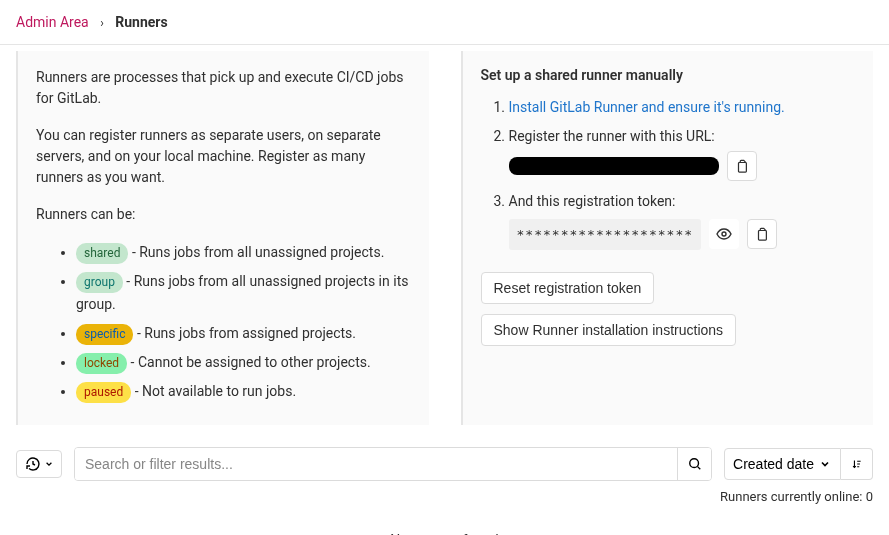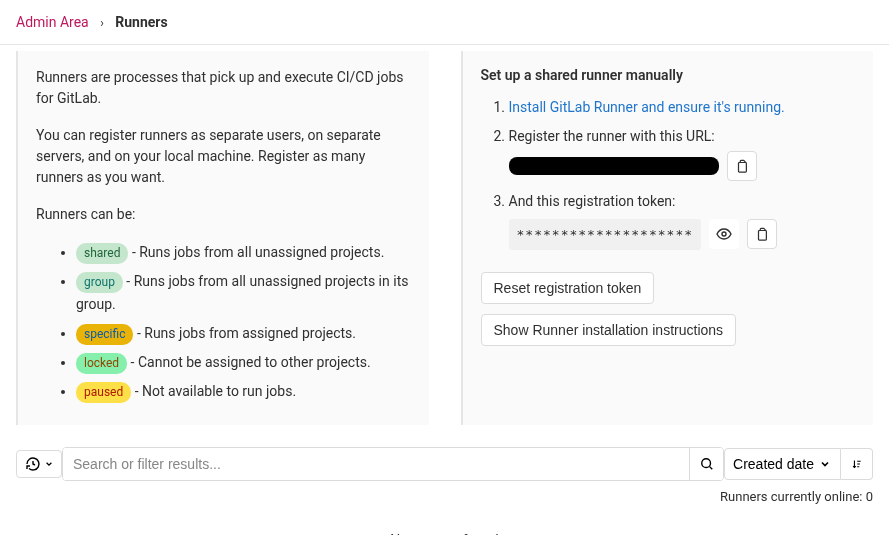--- a/index.html
+++ b/index.html
@@ -24,21 +24,21 @@
 .right-panel h4 { font-weight: 600; font-size: 14px; margin-bottom: 12px; }
 .right-panel ol { padding-left: 28px; line-height: 1.8; }
 .right-panel ol li { margin-bottom: 4px; }
 .right-panel a { color: #1f75cb; text-decoration: none; }
 .redacted-row { display: flex; align-items: center; gap: 8px; margin: 2px 0 8px 0; }
 .redacted { background: #000; border-radius: 8px; width: 210px; height: 18px; }
 .icon-btn { width: 30px; height: 30px; border: 1px solid #dbdbdb; border-radius: 4px; background: #fff; display: inline-flex; align-items: center; justify-content: center; cursor: pointer; color: #303030; }
 .token-row { display: flex; align-items: center; gap: 8px; margin: 4px 0 12px 0; }
 .token-box { background: #f0f0f0; padding: 4px 8px; font-family: monospace; letter-spacing: 1px; border-radius: 3px; font-size: 13px; }
 .btn { display: inline-block; padding: 7px 12px; border: 1px solid #dbdbdb; border-radius: 4px; background: #fff; cursor: pointer; font-size: 14px; color: #303030; margin-top: 10px; }
-.search-row { display: flex; padding: 6px 16px; align-items: center; }
+.search-row { display: flex; gap: 12px; padding: 6px 16px; align-items: center; }
 .history-btn { display: flex; align-items: center; gap: 4px; border: 1px solid #dbdbdb; border-radius: 4px; padding: 5px 8px; cursor: pointer; background: #fff; }
 .search-wrap { flex: 1; display: flex; border: 1px solid #dbdbdb; border-radius: 4px; overflow: hidden; }
 .search-input { flex: 1; border: none; padding: 8px 10px; font-size: 14px; outline: none; color: #303030; }
 .search-input::placeholder { color: #868686; }
 .search-btn { border: none; border-left: 1px solid #dbdbdb; background: #fff; width: 34px; cursor: pointer; display: flex; align-items: center; justify-content: center; }
 .sort-group { display: flex; }
 .sort-btn { border: 1px solid #dbdbdb; background: #fff; padding: 7px 10px; cursor: pointer; display: flex; align-items: center; gap: 6px; font-size: 14px; }
 .sort-btn:first-child { border-radius: 4px 0 0 4px; padding-left: 8px; }
 .sort-btn:last-child { border-radius: 0 4px 4px 0; border-left: none; width: 32px; justify-content: center; }
 .online-count { text-align: right; padding: 2px 16px 8px; font-size: 13px; color: #303030; }

